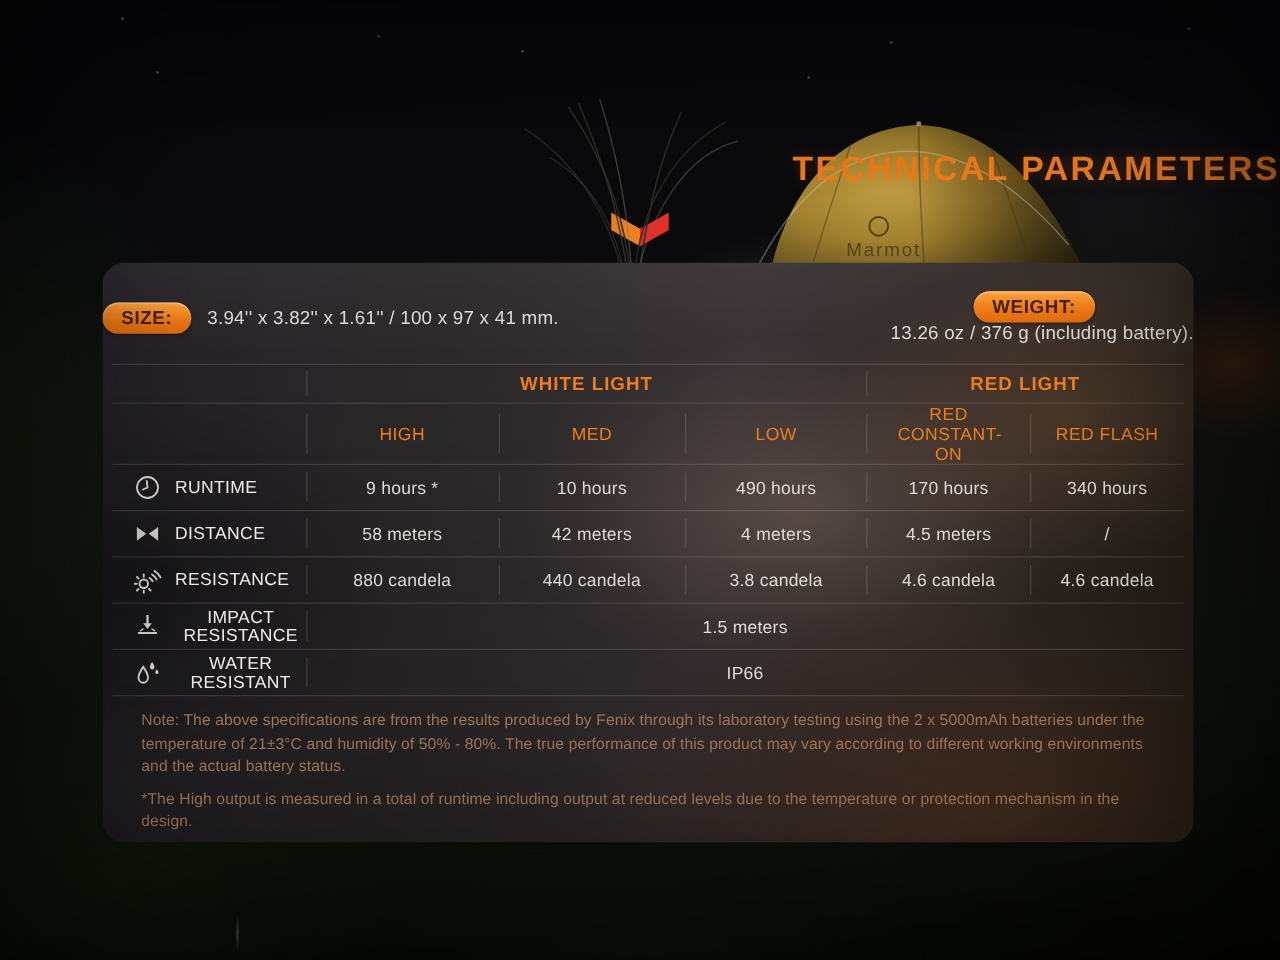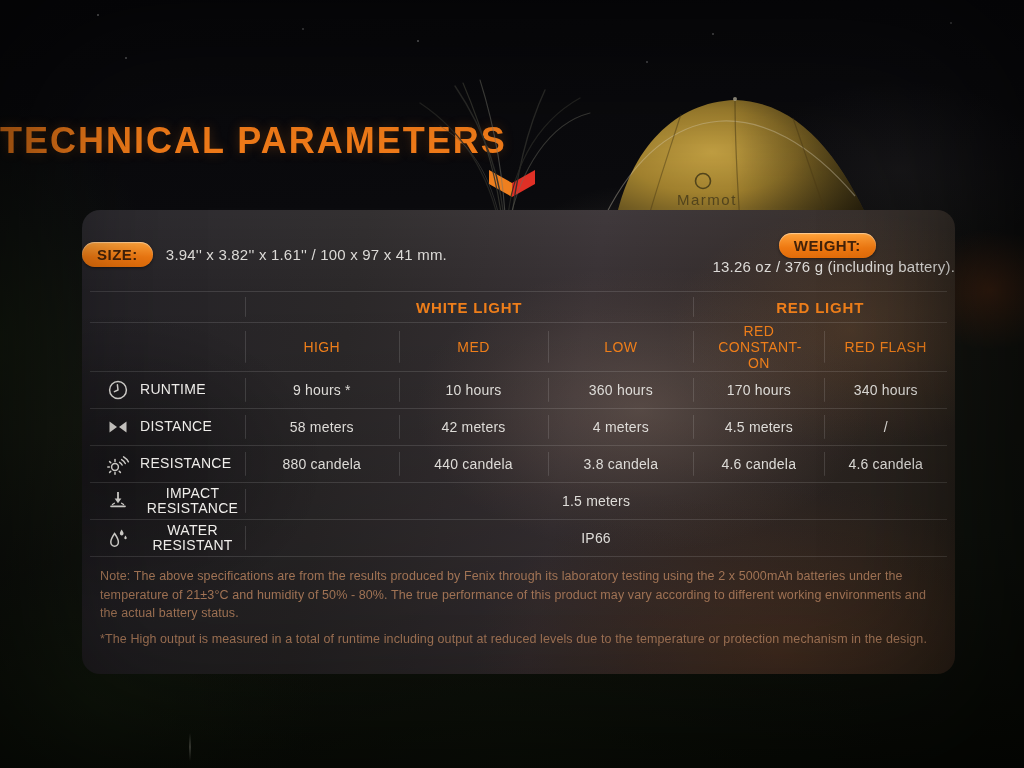--- a/index.html
+++ b/index.html
@@ -18,22 +18,22 @@
   }
   .stars { position:absolute; top:0; left:0; width:2px; height:2px; border-radius:50%;
     background:rgba(255,255,255,0.0); z-index:1;
     box-shadow: 97px 14px 0 rgba(255,255,255,.45), 125px 57px 0 rgba(255,255,255,.35),
       302px 28px 0 rgba(255,255,255,.30), 417px 40px 0 rgba(255,255,255,.40),
       646px 61px 0 rgba(255,255,255,.30), 712px 33px 0 rgba(255,255,255,.35),
       950px 22px 0 rgba(255,255,255,.28); }
   .tent { position:absolute; left:585px; top:88px; width:340px; height:135px; z-index:1; }
   .grass { position:absolute; left:385px; top:78px; width:215px; height:158px; z-index:3; }
   .page-title {
-    position:absolute; left:0; right:0; top:120px; z-index:2; text-align:left;
-    font-size:36px; font-weight:bold; letter-spacing:2px; color:#f57d19;
+    position:absolute; left:0; right:0; top:120px; z-index:2; text-align:right;
+    font-size:27px; font-weight:bold; letter-spacing:2px; color:#f57d19;
     text-shadow:0 0 12px rgba(240,120,20,0.25);
   }
   .chevron { position:absolute; left:50%; top:170px; transform:translateX(-50%); z-index:2; }
   .streak { position:absolute; left:189px; top:733px; width:2px; height:28px; z-index:2;
     background:linear-gradient(to bottom, transparent, rgba(200,200,185,0.35), transparent); }
   .vignette { position:absolute; inset:0; z-index:9; pointer-events:none;
     box-shadow: inset 0 0 140px 40px rgba(0,0,0,0.55); }
 
   .panel {
     position:absolute; left:82px; top:210px; width:873px; height:464px; z-index:5;
@@ -66,21 +66,21 @@
   tr.cols td { height:39px; }
   tr.data td { height:37px; }
   .grp-head { text-align:center; font-size:15px; font-weight:bold; letter-spacing:0.8px; color:#ee7e1a; }
   .col-head { text-align:center; font-size:14px; letter-spacing:0.4px; color:#ee7e1a; line-height:1.15; }
   .row-label { display:flex; align-items:center; padding-left:15px; gap:9px;
     color:#f1efec; font-size:14px; letter-spacing:0.3px; line-height:1.12; }
   .row-label .lbl { max-width:112px; }
   .icon { width:26px; min-width:26px; display:flex; align-items:center; justify-content:center; }
   td.val { text-align:center; font-size:14px; color:#dedcd8; letter-spacing:0.2px; }
 
-  .notes { padding:10px 18px 0; color:#a27455; font-size:12.5px; line-height:1.48; letter-spacing:0.1px; }
+  .notes { padding:10px 31px 0; color:#a27455; font-size:12.5px; line-height:1.48; letter-spacing:0.1px; }
   .notes p { margin:0 0 7px; }
 </style>
 </head>
 <body>
 
 <div class="stars"></div>
 
 <svg class="tent" viewBox="0 0 340 135">
   <defs>
     <radialGradient id="tentg" cx="38%" cy="42%" r="75%">
@@ -169,21 +169,21 @@
           <svg width="24" height="24" viewBox="0 0 24 24" fill="none" stroke="#d8d6d2" stroke-width="1.5" stroke-linecap="round">
             <circle cx="12" cy="12" r="8.4"></circle>
             <path d="M12,12 L11.4,6.8 M12,12 L8.4,13.6"></path>
           </svg>
               </span>
         <span class="lbl">RUNTIME</span>
             </div>
           </td>
       <td class="div val">9 hours *</td>
       <td class="div val">10 hours</td>
-      <td class="div val">360 hours</td>
+      <td class="div val">490 hours</td>
       <td class="div val">170 hours</td>
       <td class="div val">340 hours</td>
     </tr>
     <tr class="data">
       <td>
             <div class="row-label">
         <span class="icon">
           <svg width="24" height="24" viewBox="0 0 24 24">
             <path d="M3.5,6.5 L11,12 L3.5,17.5 Z" fill="#cfcdc9"></path>
             <path d="M20.5,6.5 L13,12 L20.5,17.5 Z" fill="#cfcdc9"></path>

